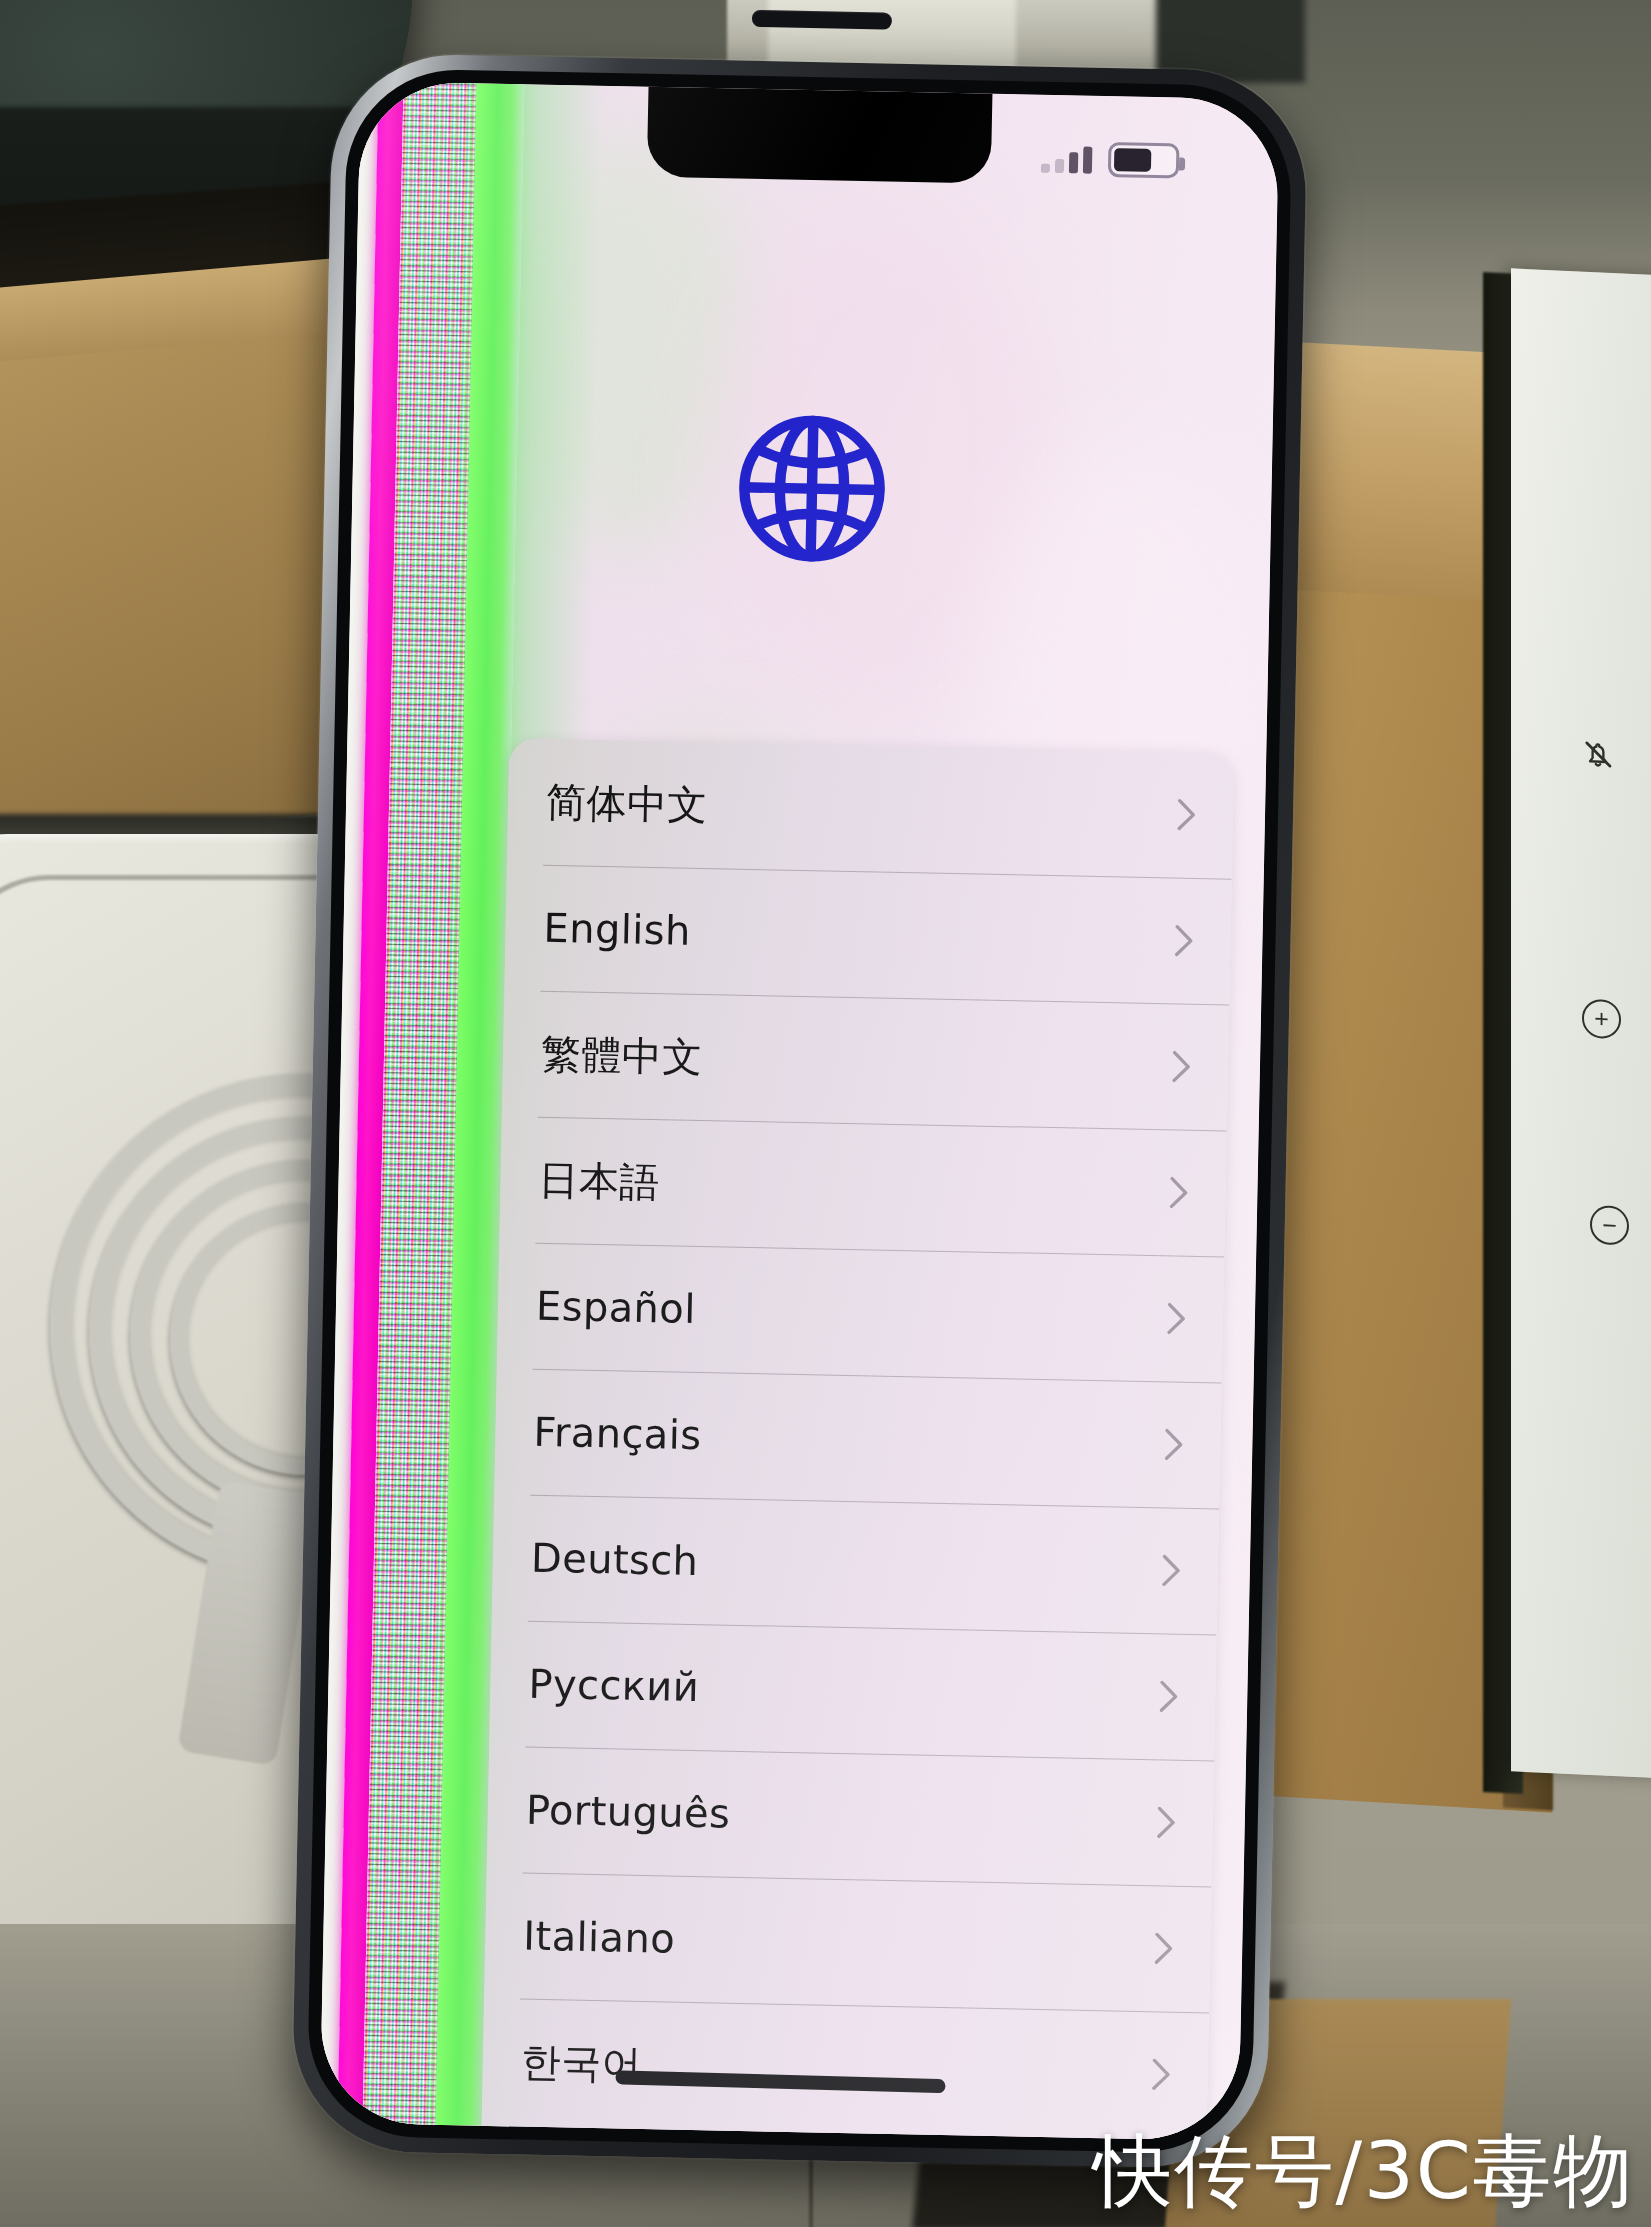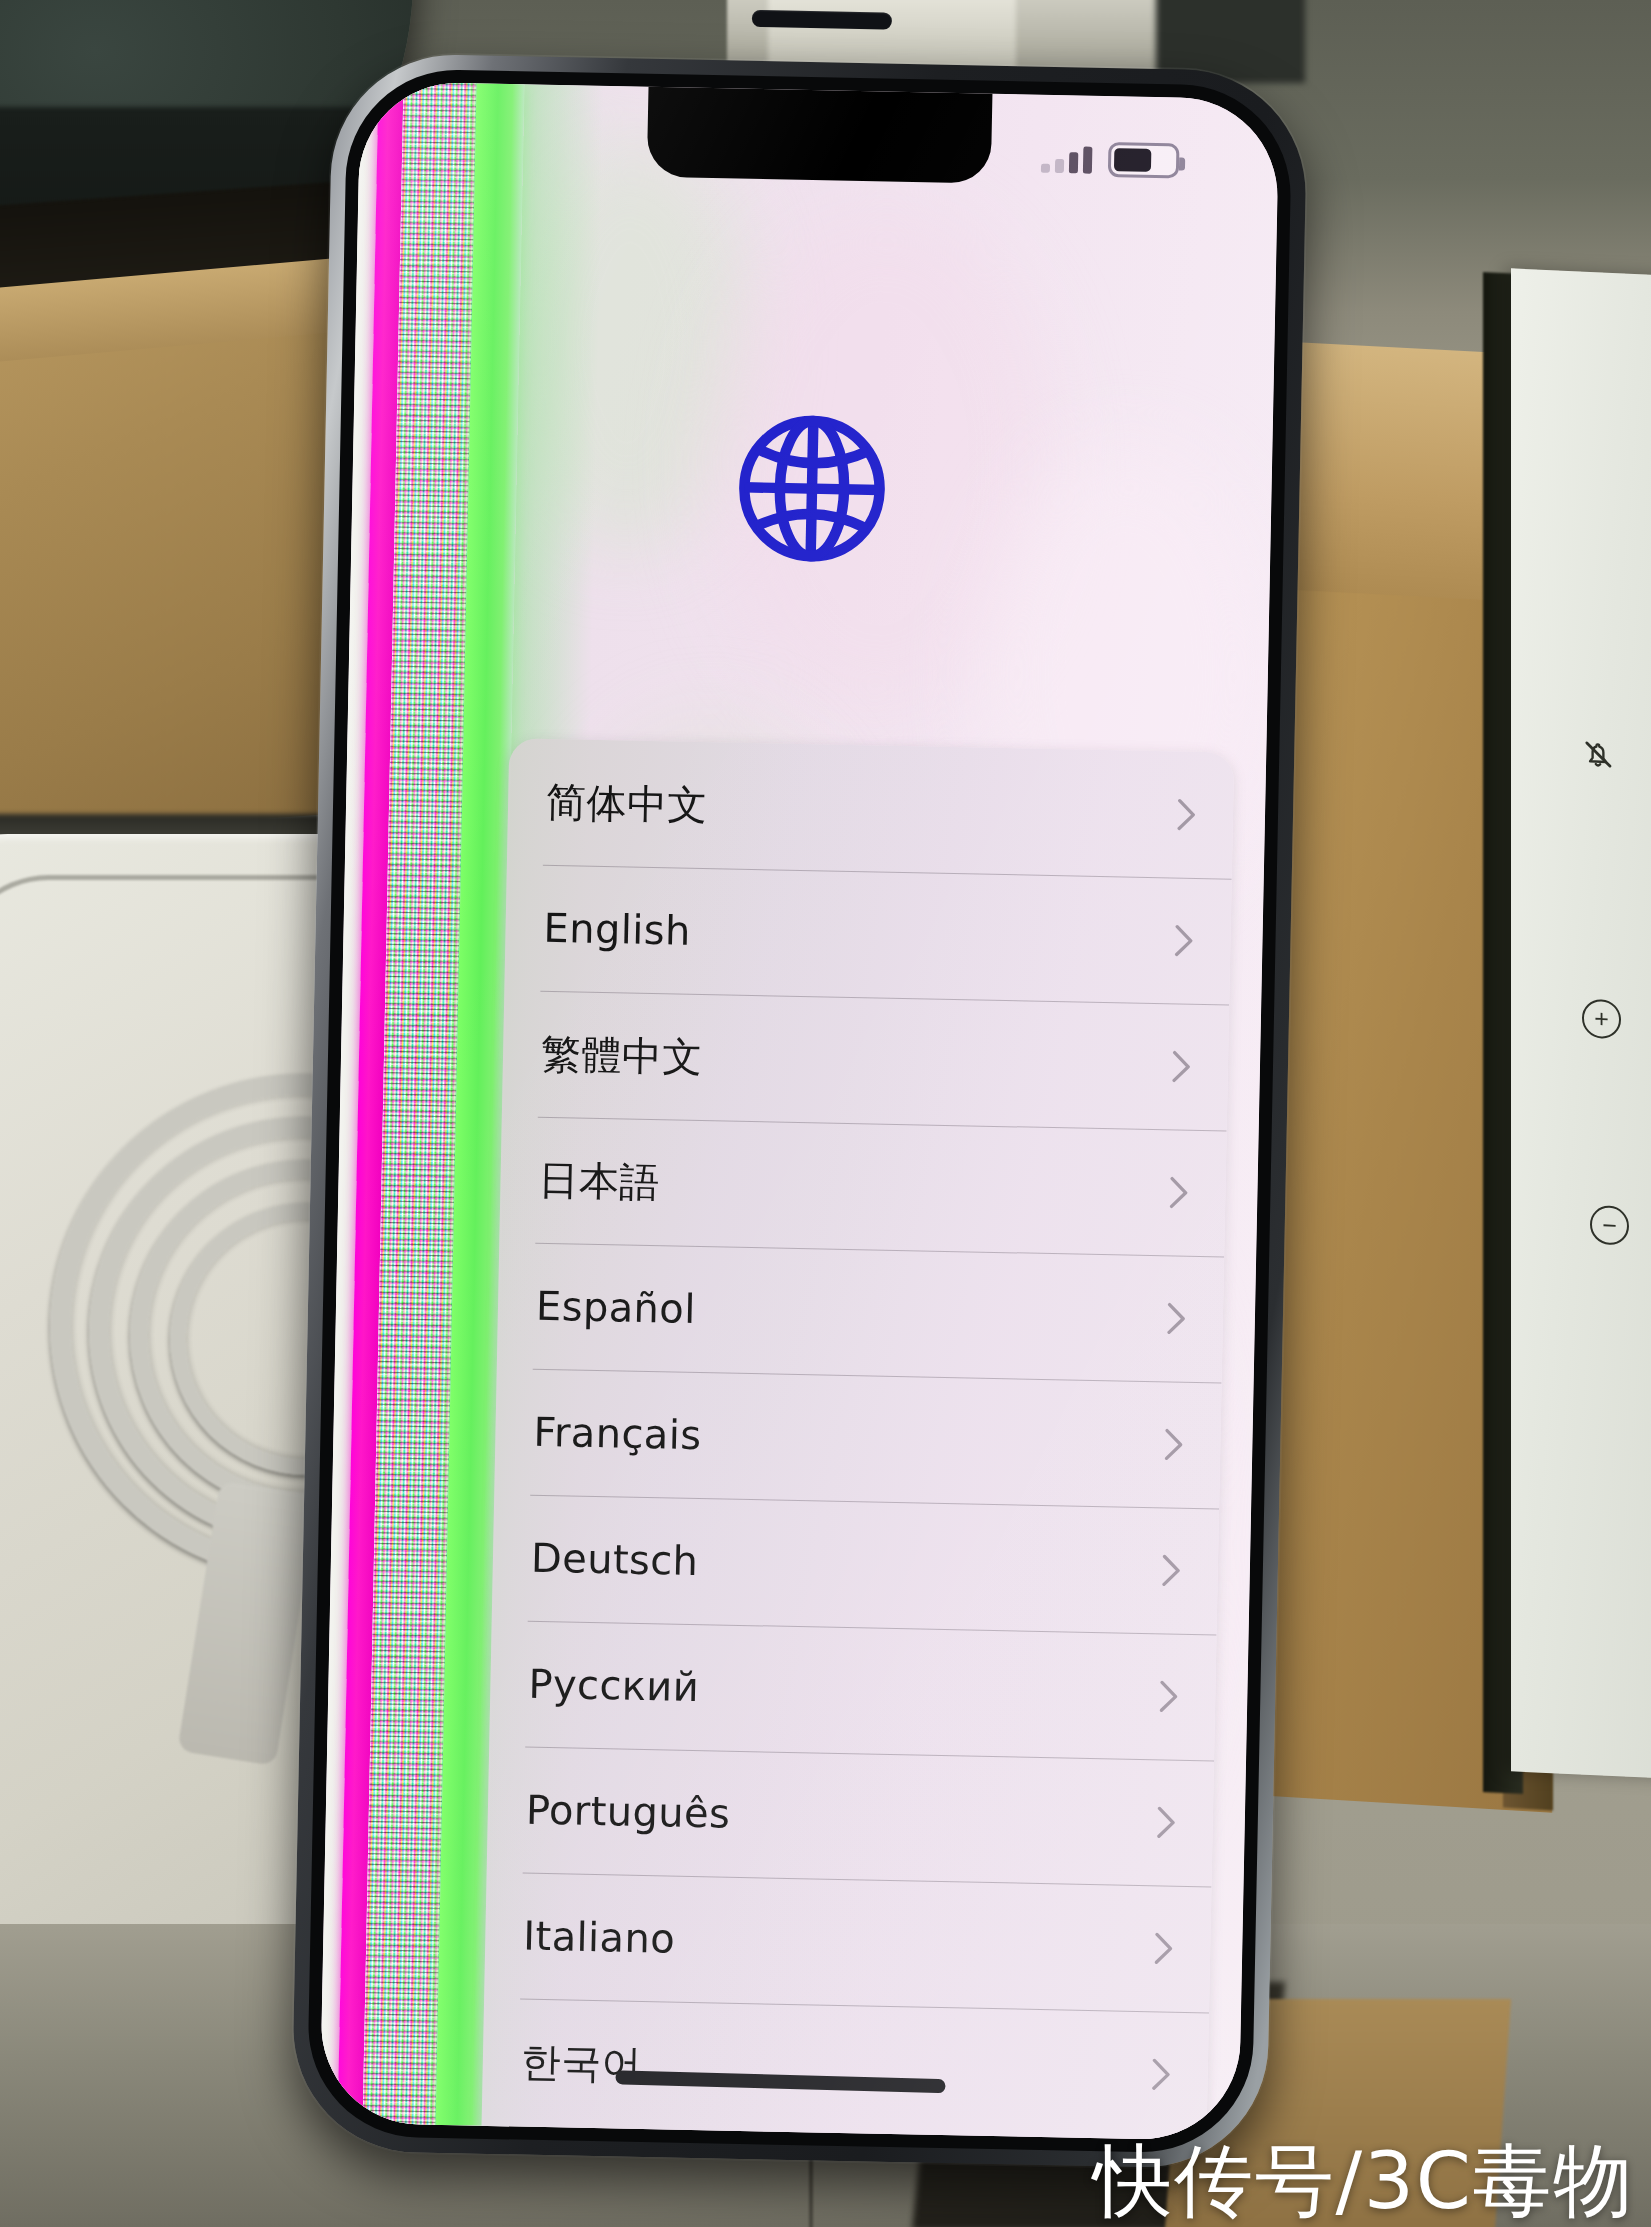--- a/index.html
+++ b/index.html
@@ -174,21 +174,21 @@
   .chev{margin-left:auto;width:21.5px;height:36px;opacity:.62;}
   .chev svg{display:block;}
   
   .home-ind{position:absolute;left:50%;bottom:43px;transform:translateX(-50%) rotate(.4deg);
     width:330px;height:14px;border-radius:7.4px;background:#1b1b1f;z-index:9;}
   
   .glare{position:absolute;inset:0;pointer-events:none;z-index:10;
     background:linear-gradient(115deg,rgba(255,255,255,.12) 0%,rgba(255,255,255,0) 28%,
       rgba(255,255,255,.05) 56%,rgba(255,255,255,.14) 100%);}
   
-  .watermark{position:absolute;right:18px;bottom:6px;z-index:30;
+  .watermark{position:absolute;right:18px;bottom:16px;z-index:30;
     font-size:79px;color:#fff;letter-spacing:1.7px;line-height:1;
     font-family:"DejaVu Sans","Liberation Sans",sans-serif;
     text-shadow:0 1.7px 8.3px rgba(0,0,0,.45);}
 </style>
 </head>
 <body>
 
 <div id="stage">
 
   <div class="bg-base"></div>

